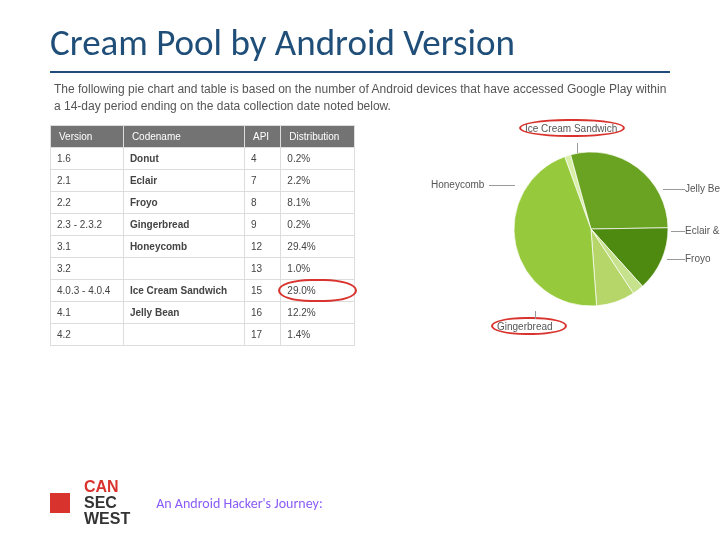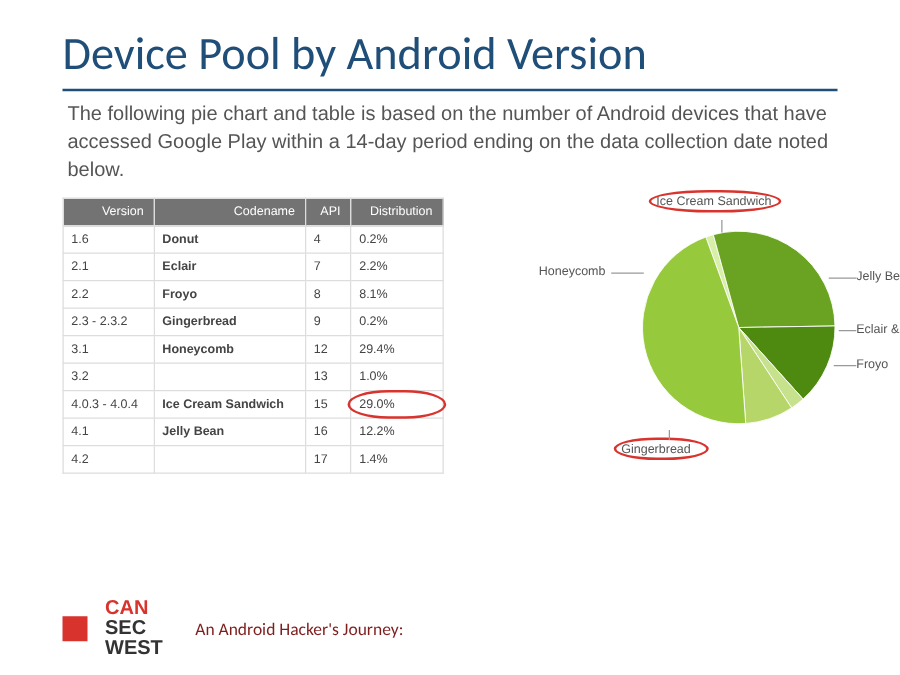--- a/index.html
+++ b/index.html
@@ -3,58 +3,58 @@
 <meta charset="utf-8">
 <style>
   * { box-sizing: border-box; margin: 0; padding: 0; }
   body { width: 720px; height: 540px; background: #fff; font-family: Arial, Helvetica, sans-serif; position: relative; overflow: hidden; }
 
   .slide { padding: 20px 50px 0 50px; }
   .title { font-family: "Calibri", Arial, sans-serif; font-size: 37px; color: #1f4e79; font-weight: 400; margin-bottom: 6px; }
   .title-rule { border: 0; border-top: 2px solid #1f4e79; margin-bottom: 8px; }
 
   .subhead { font-weight: bold; font-size: 15px; color: #333; margin: 6px 0 4px 4px; }
-  .desc { font-size: 16px; color: #555; margin: 0 0 10px 4px; line-height: 1.4; }
+  .desc { font-size: 12px; color: #555; margin: 0 0 10px 4px; line-height: 1.4; }
 
   .content-row { display: flex; gap: 12px; }
   .table-wrap { flex: 0 0 305px; }
   table { border-collapse: collapse; width: 100%; font-size: 10px; color: #444; }
-  th { background: #737373; color: #fff; font-weight: normal; text-align: right; padding: 5px 8px; border: 1px solid #ddd; margin-top: 12px; }
+  th { background: #737373; color: #fff; font-weight: normal; text-align: left; padding: 5px 8px; border: 1px solid #ddd; margin-top: 12px; }
   td { border: 1px solid #ddd; padding: 5px 6px; }
   td.bold { font-weight: bold; }
   .circled { position: relative; }
   .circled::after { content:""; position:absolute; left:-3px; right:-3px; top:-1px; bottom:-1px; border:2px solid #d9332e; border-radius:50%/60%; pointer-events:none; }
 
   .chart-area { flex: 1; position: relative; height: 240px; }
   .pie-holder { position: absolute; left: 140px; top: 20px; width: 168px; height: 168px; }
   .pie-holder svg { width: 100%; height: 100%; overflow: visible; }
   .legend-label { position:absolute; font-size:10px; color:#555; white-space:nowrap; }
   .legend-line { position:absolute; background:#999; height:1px; }
   .legend-circ { position:absolute; border:2px solid #d9332e; border-radius:50%/55%; pointer-events:none; }
 
   .foot-note { font-size: 10px; font-style: italic; color: #666; margin: 10px 0 0 4px; border-top:1px solid #aaa; padding-top:4px; }
 
   .footer { position: absolute; left: 0; right: 0; bottom: 12px; height: 50px; display: flex; align-items: center; padding: 0 50px; gap: 14px; }
   .logo-csw { width: 20px; height: 20px; background: #d9332e; }
   .logo-csw-text { font-size: 16px; font-weight: bold; color:#333; line-height:1; }
   .logo-csw-text .red { color:#d9332e; }
   .footer-center { margin-left: 12px; }
-  .footer-title { font-size: 14px; font-family: "Calibri", Arial, sans-serif; color:#7f1d1d; }
+  .footer-title { font-size: 14px; font-family: "Calibri", Arial, sans-serif; color:#8b5cf6; }
   .footer-sub { font-size: 10px; font-weight: bold; color:#333; }
   .footer-right { margin-left: auto; text-align: right; }
   .acc-brand { font-size: 18px; font-weight:bold; letter-spacing:1px; }
   .acc-brand .acc1 { color:#2b5a8a; }
   .acc-brand .acc2 { color:#8fb53a; }
   .acc-tag { font-size: 8px; color:#555; }
 </style>
 </head>
 <body>
 
 <div class="slide">
-  <div class="title">Device Pool by Android Version</div>
+  <div class="title">Cream Pool by Android Version</div>
   <hr class="title-rule">
 
   <div class="desc">The following pie chart and table is based on the number of Android devices that have accessed Google Play within a 14-day period ending on the data collection date noted below.</div>
 
   <div class="content-row">
     <div class="table-wrap">
       <table>
         <thead>
           <tr>
             <th>Version</th>

